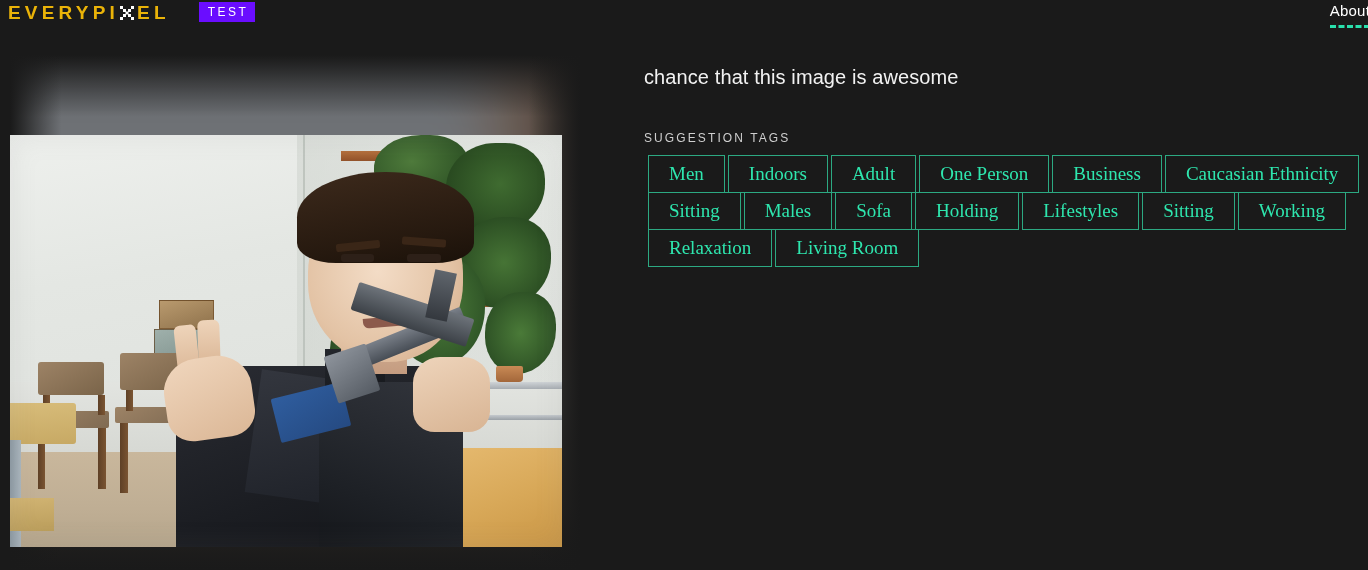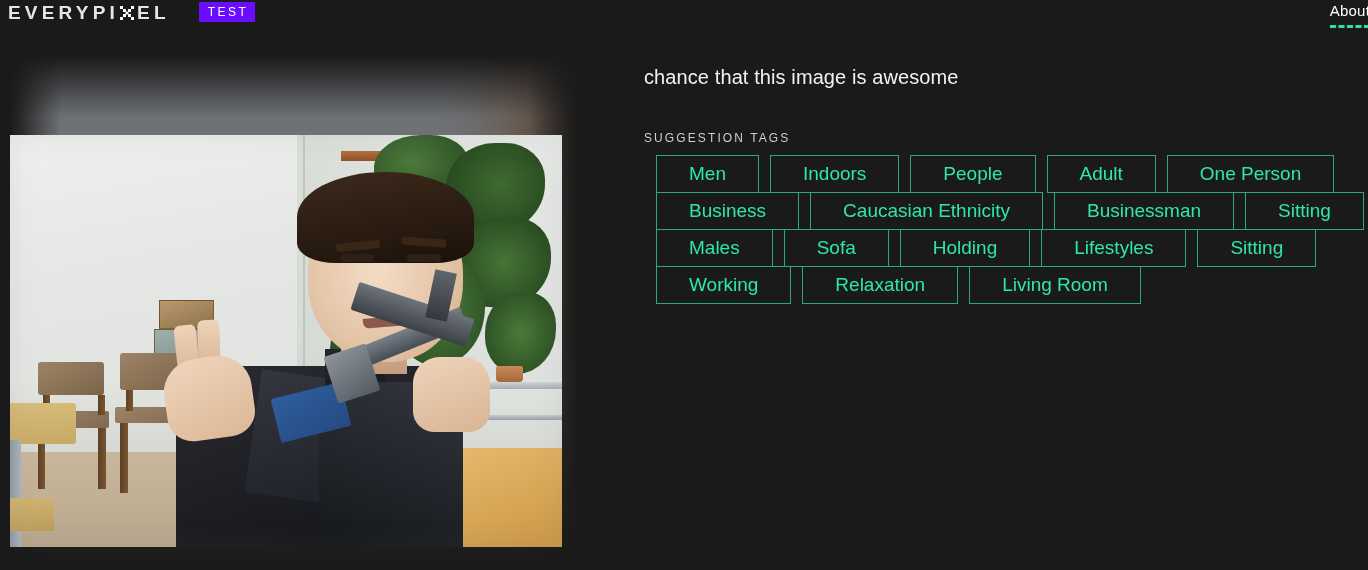--- a/index.html
+++ b/index.html
@@ -33,21 +33,21 @@
   .logo {
     position: absolute;
     left: 8px;
     top: 1px;
     display: flex;
     align-items: center;
     height: 24px;
   }
 
   .logo-text {
-    color: #e5e5e5;
+    color: #eab308;
     font-size: 19px;
     font-weight: bold;
     letter-spacing: 4.2px;
     line-height: 24px;
     font-family: "Liberation Sans", sans-serif;
   }
 
   .logo-x {
     display: inline-block;
     position: relative;
@@ -445,26 +445,26 @@
     display: flex;
     flex-wrap: wrap;
     align-items: flex-start;
   }
 
   .tag {
     color: #2ee6ae;
     border: 1px solid #2ca982;
     height: 38px;
     line-height: 36px;
-    padding: 0 32px;
+    padding: 0 20px;
     font-size: 19px;
     background: transparent;
-    margin: 0 -1px -1px 12px;
+    margin: 0 -1px -1px 4px;
     white-space: nowrap;
-    font-family: Liberation Sans, sans-serif;
+    font-family: Liberation Serif, serif;
     cursor: pointer;
   }
 </style>
 </head>
 <body>
 
 <div id="app">
 
   <div class="header">
     <div class="logo">
@@ -586,26 +586,24 @@
   </div>
 
   <div class="content">
     <div class="score-sub">chance that this image is awesome</div>
 
     <div class="tags-header">SUGGESTION TAGS</div>
 
     <div class="tags">
         <div class="tag">Men</div>
         <div class="tag">Indoors</div>
-        <div class="tag">People</div>
         <div class="tag">Adult</div>
         <div class="tag">One Person</div>
         <div class="tag">Business</div>
         <div class="tag">Caucasian Ethnicity</div>
-        <div class="tag">Businessman</div>
         <div class="tag">Sitting</div>
         <div class="tag">Males</div>
         <div class="tag">Sofa</div>
         <div class="tag">Holding</div>
         <div class="tag">Lifestyles</div>
         <div class="tag">Sitting</div>
         <div class="tag">Working</div>
         <div class="tag">Relaxation</div>
         <div class="tag">Living Room</div>
       </div>

